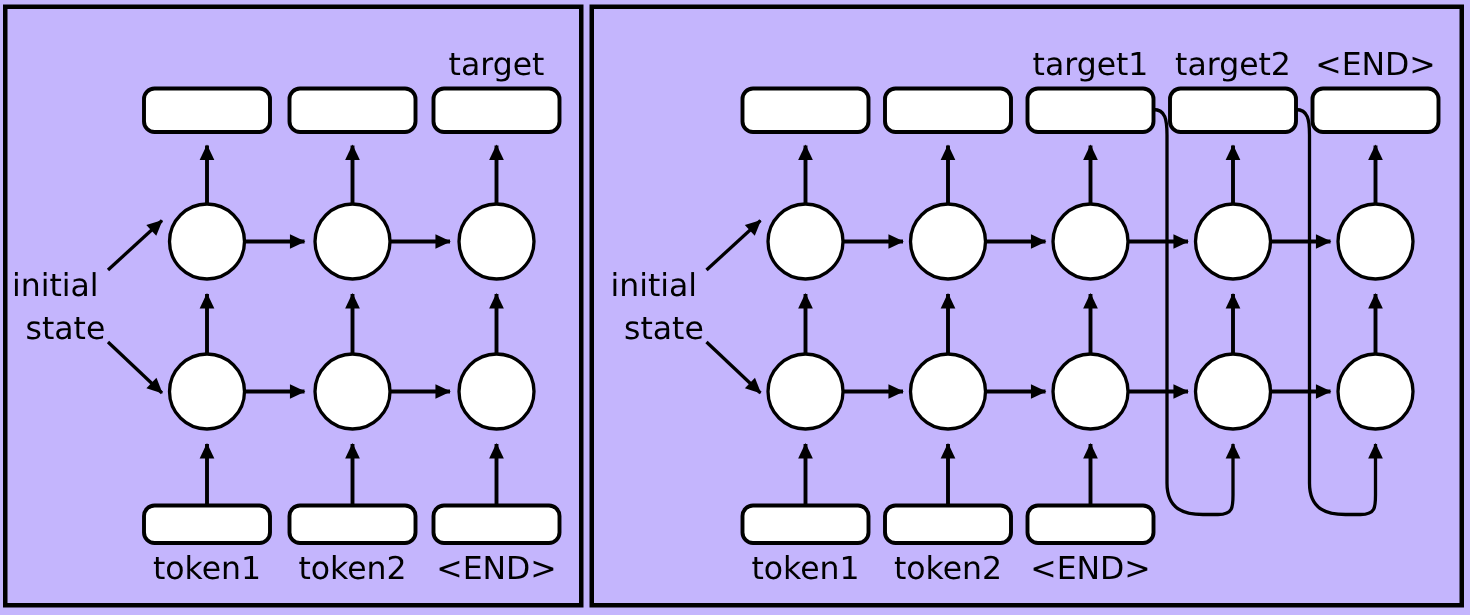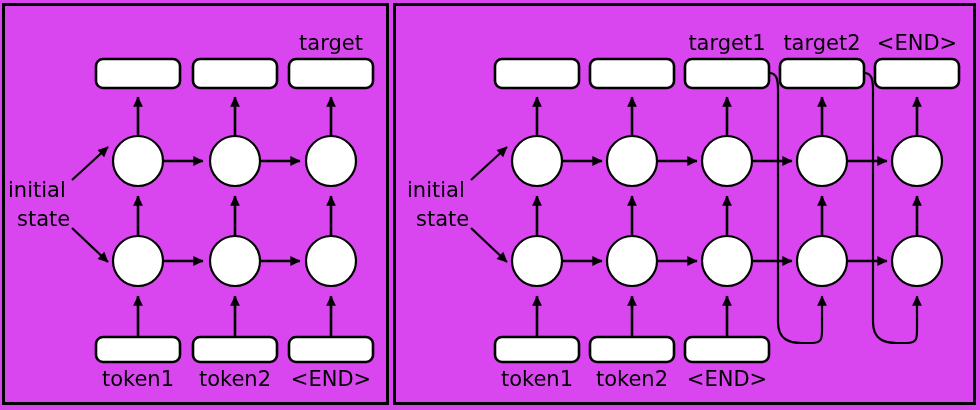--- a/index.html
+++ b/index.html
@@ -4,21 +4,21 @@
 <style>
   html, body {
     margin: 0;
     padding: 0;
     background: #ffffff;
   }
   #root {
     position: relative;
     width: 980px;
     height: 410px;
-    background: #d946ef;
+    background: #c4b5fd;
     font-family: "DejaVu Sans", sans-serif;
     overflow: hidden;
   }
   svg.diagram {
     display: block;
     width: 980px;
     height: 410px;
   }
   .panel-border {
     fill: none;

